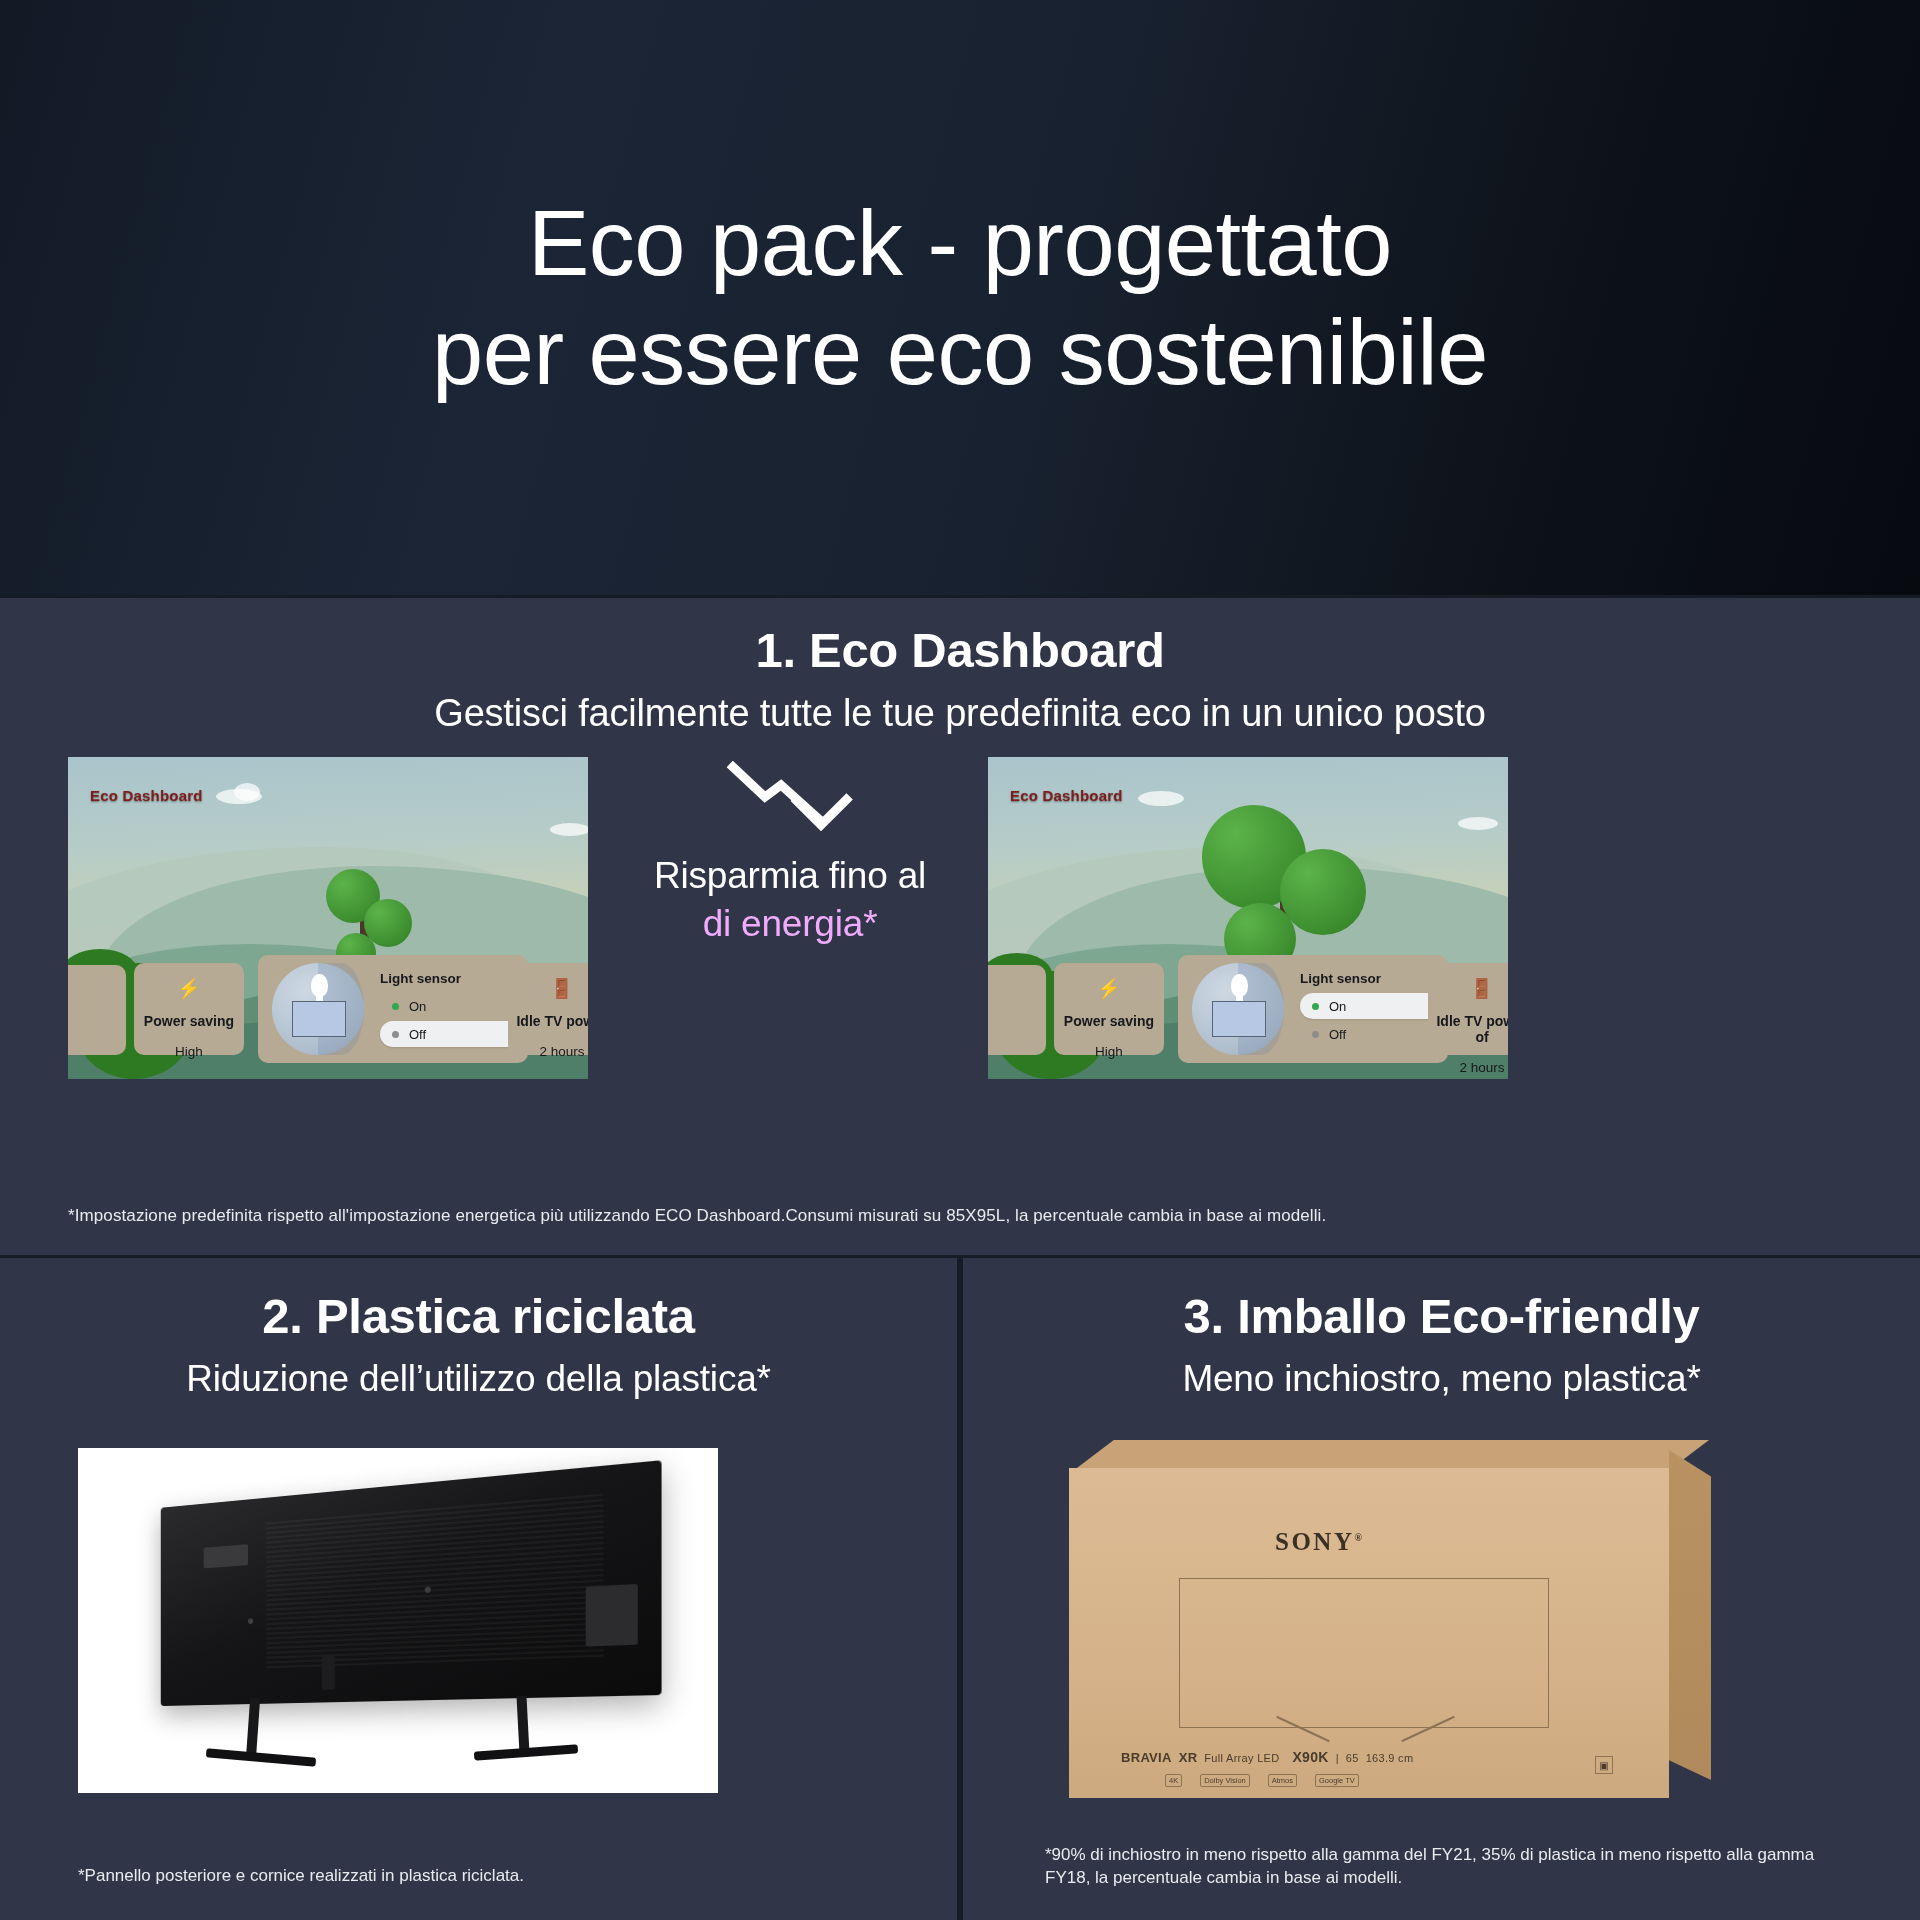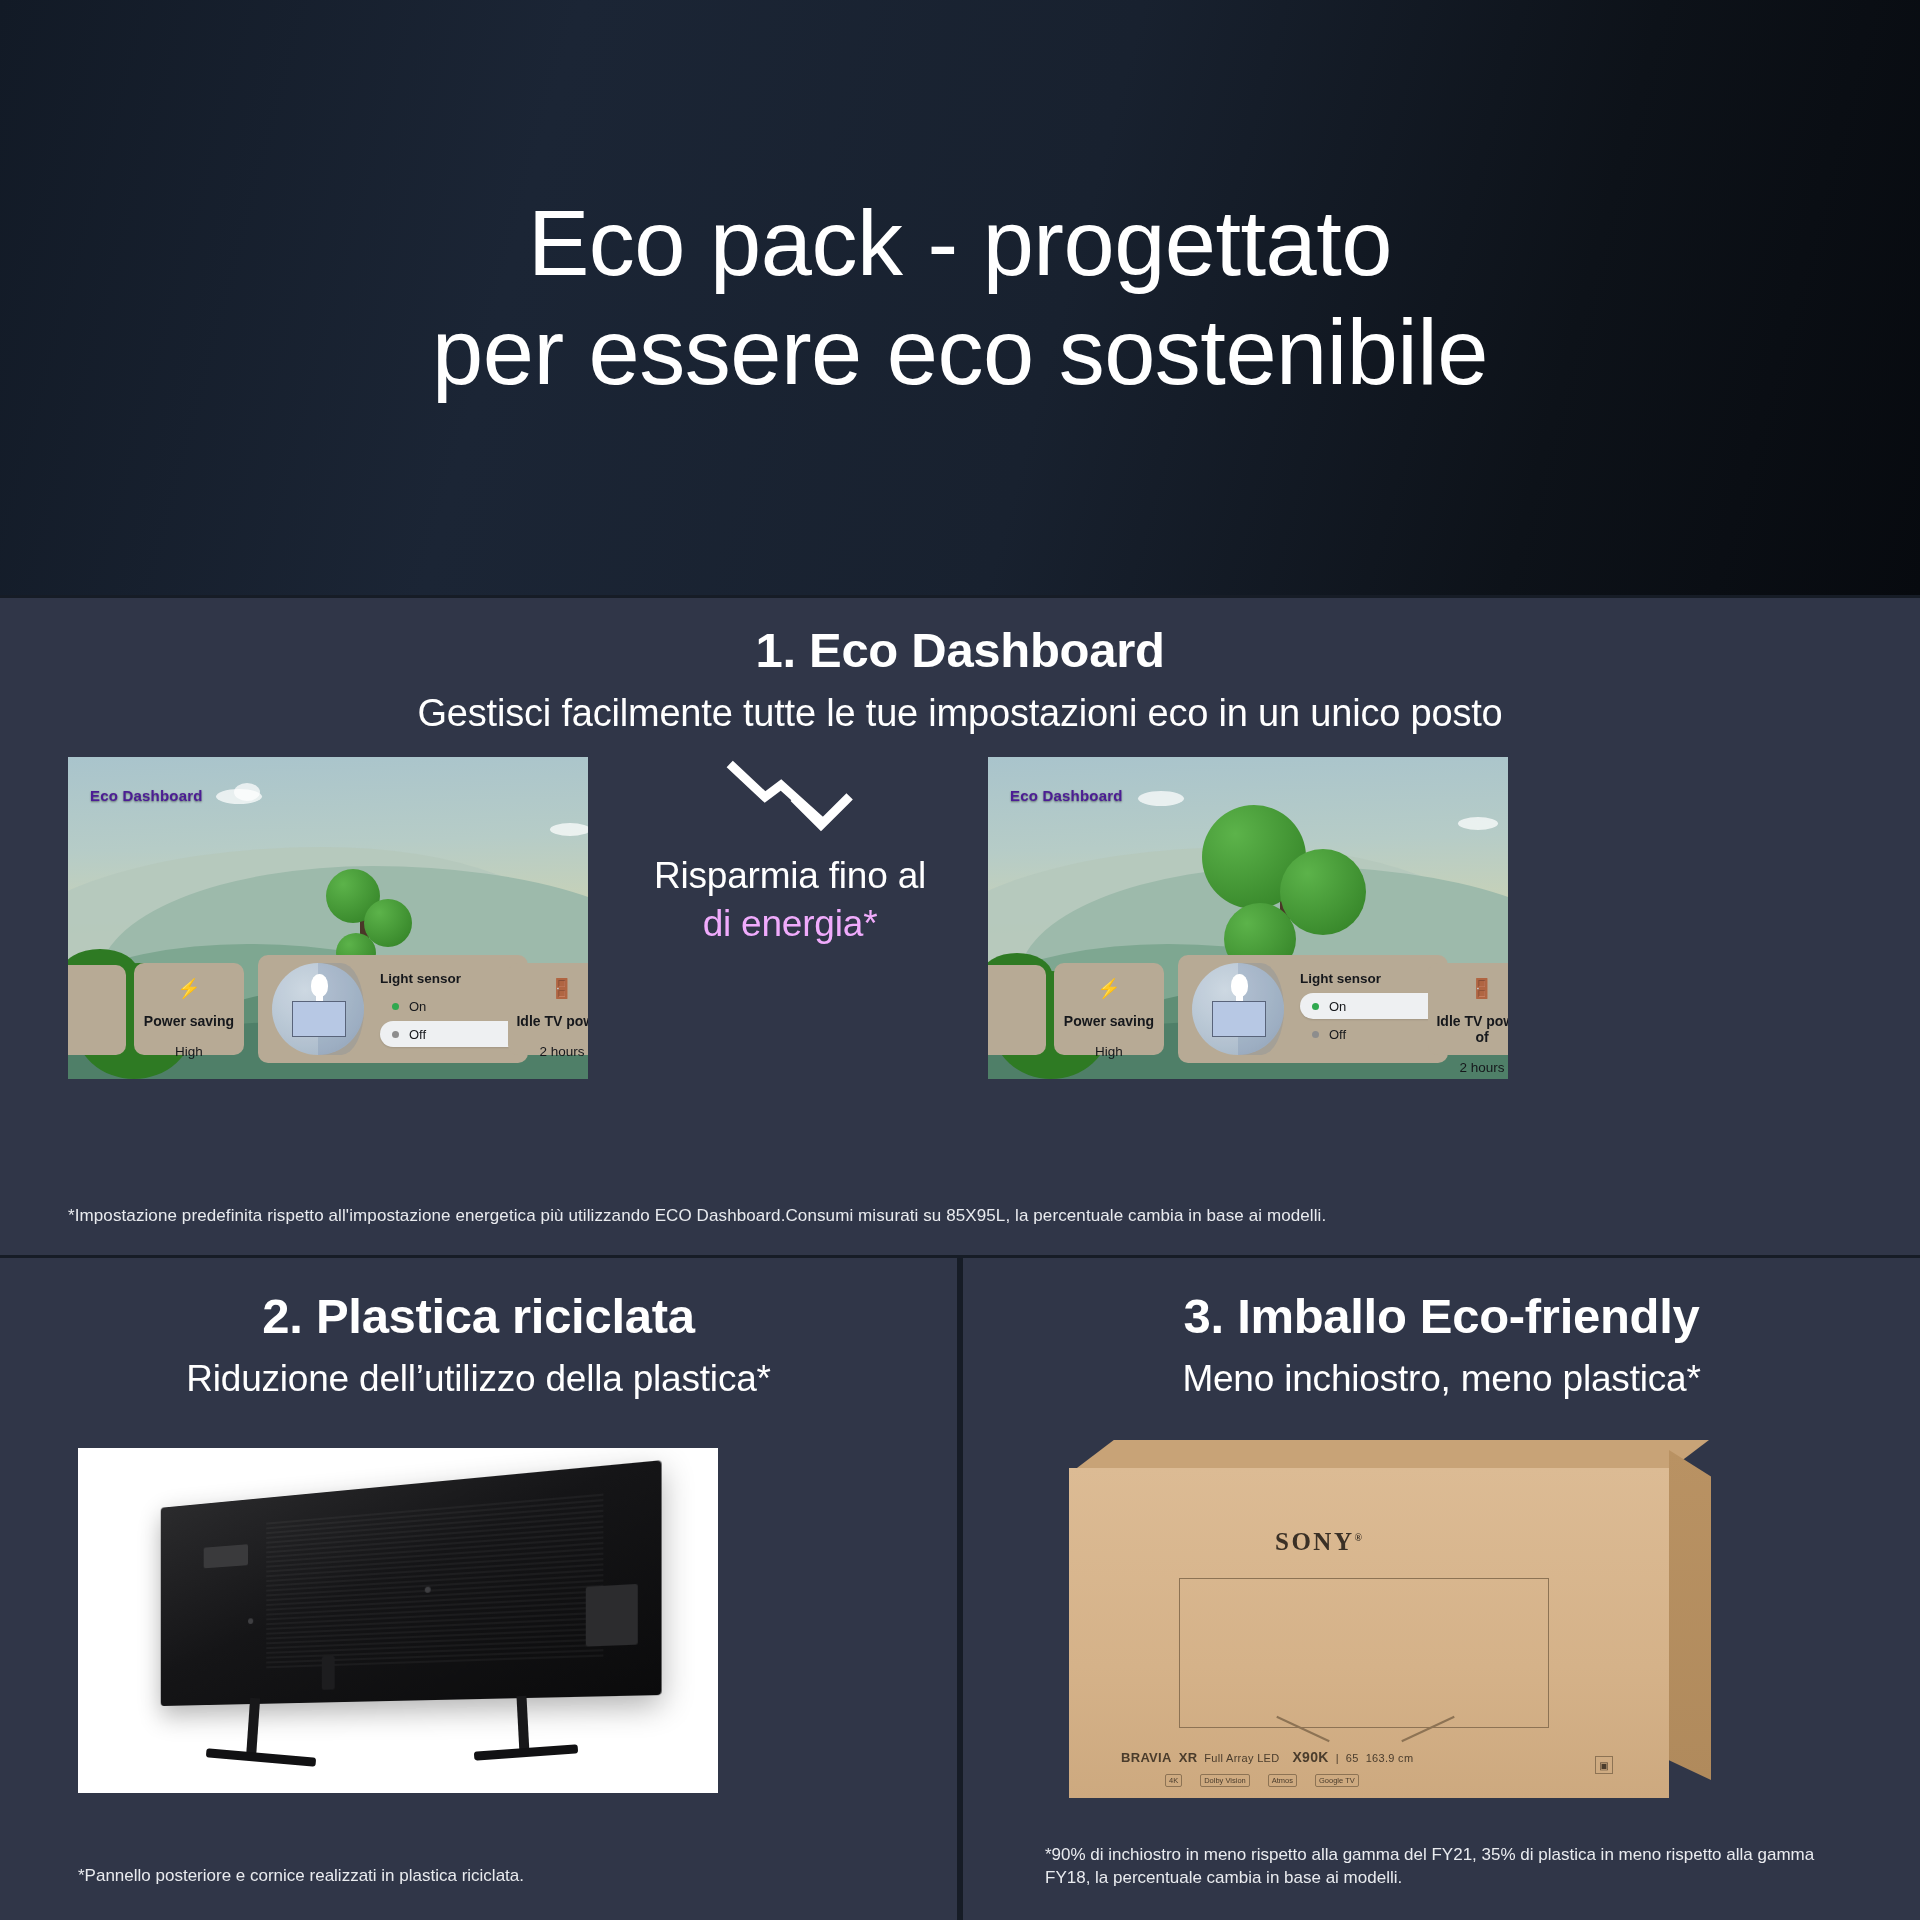--- a/index.html
+++ b/index.html
@@ -65,21 +65,21 @@
   .h3 { bottom: 0; height: 42%; background: #7ea791; border-radius: 48% 52% 0 0 / 100% 100% 0 0; transform: translateX(-12%);}
   .h4 { bottom: 0; height: 30%; background: #5f8e75; border-radius: 45% 55% 0 0 / 100% 100% 0 0; transform: translateX(16%);}
   .h5 { bottom: 0; height: 18%; background: #4f7f68; border-radius: 50% 50% 0 0 / 100% 100% 0 0;}
   .cloud { position: absolute; background: rgba(255,255,255,.72); border-radius: 50%; }
   .tree-trunk { position: absolute; background: #4a3728; border-radius: 3px; }
   .leaf { position: absolute; border-radius: 50%; background: radial-gradient(circle at 32% 28%, #5cb34a, #2f7d23); }
   .bush { position: absolute; border-radius: 50% 50% 0 0; background: #2e7a23; }
 
   .dash-label {
     position: absolute; left: 22px; top: 30px; font-size: 15px; font-weight: 700;
-    color: #4c1d95; text-shadow: 0 1px 2px rgba(0,0,0,.45); letter-spacing: .2px;
+    color: #7f1d1d; text-shadow: 0 1px 2px rgba(0,0,0,.45); letter-spacing: .2px;
   }
   .cardrow { position: absolute; left: 0; bottom: 10px; width: 100%; height: 118px; }
   .ecard {
     position: absolute; background: #b7aa95; border-radius: 10px;
     color: #16181c; text-align: center;
   }
   .ecard .ic { font-size: 19px; line-height: 1; margin-top: 16px; }
   .ecard .t1 { font-size: 14px; font-weight: 700; margin-top: 15px; }
   .ecard .t2 { font-size: 13.5px; font-weight: 400; margin-top: 15px; }
   .ecard.partial-l { left: -46px; bottom: 14px; width: 104px; height: 90px; }
@@ -235,21 +235,21 @@
 
   <div class="hero">
     <div class="hero-title">
       <div>Eco pack - progettato</div>
       <div>per essere eco sostenibile</div>
     </div>
   </div>
 
   <div class="sec1">
     <div class="sec1-title">1. Eco Dashboard</div>
-    <div class="sec1-sub">Gestisci facilmente tutte le tue impostazioni eco in un unico posto</div>
+    <div class="sec1-sub">Gestisci facilmente tutte le tue predefinita eco in un unico posto</div>
 
     <div class="sec1-body">
 
       <div class="tvmock left">
         <div class="sky"></div>
         <div class="hill h1"></div>
         <div class="hill h2"></div>
         <div class="hill h3"></div>
         <div class="hill h4"></div>
         <div class="hill h5"></div>

